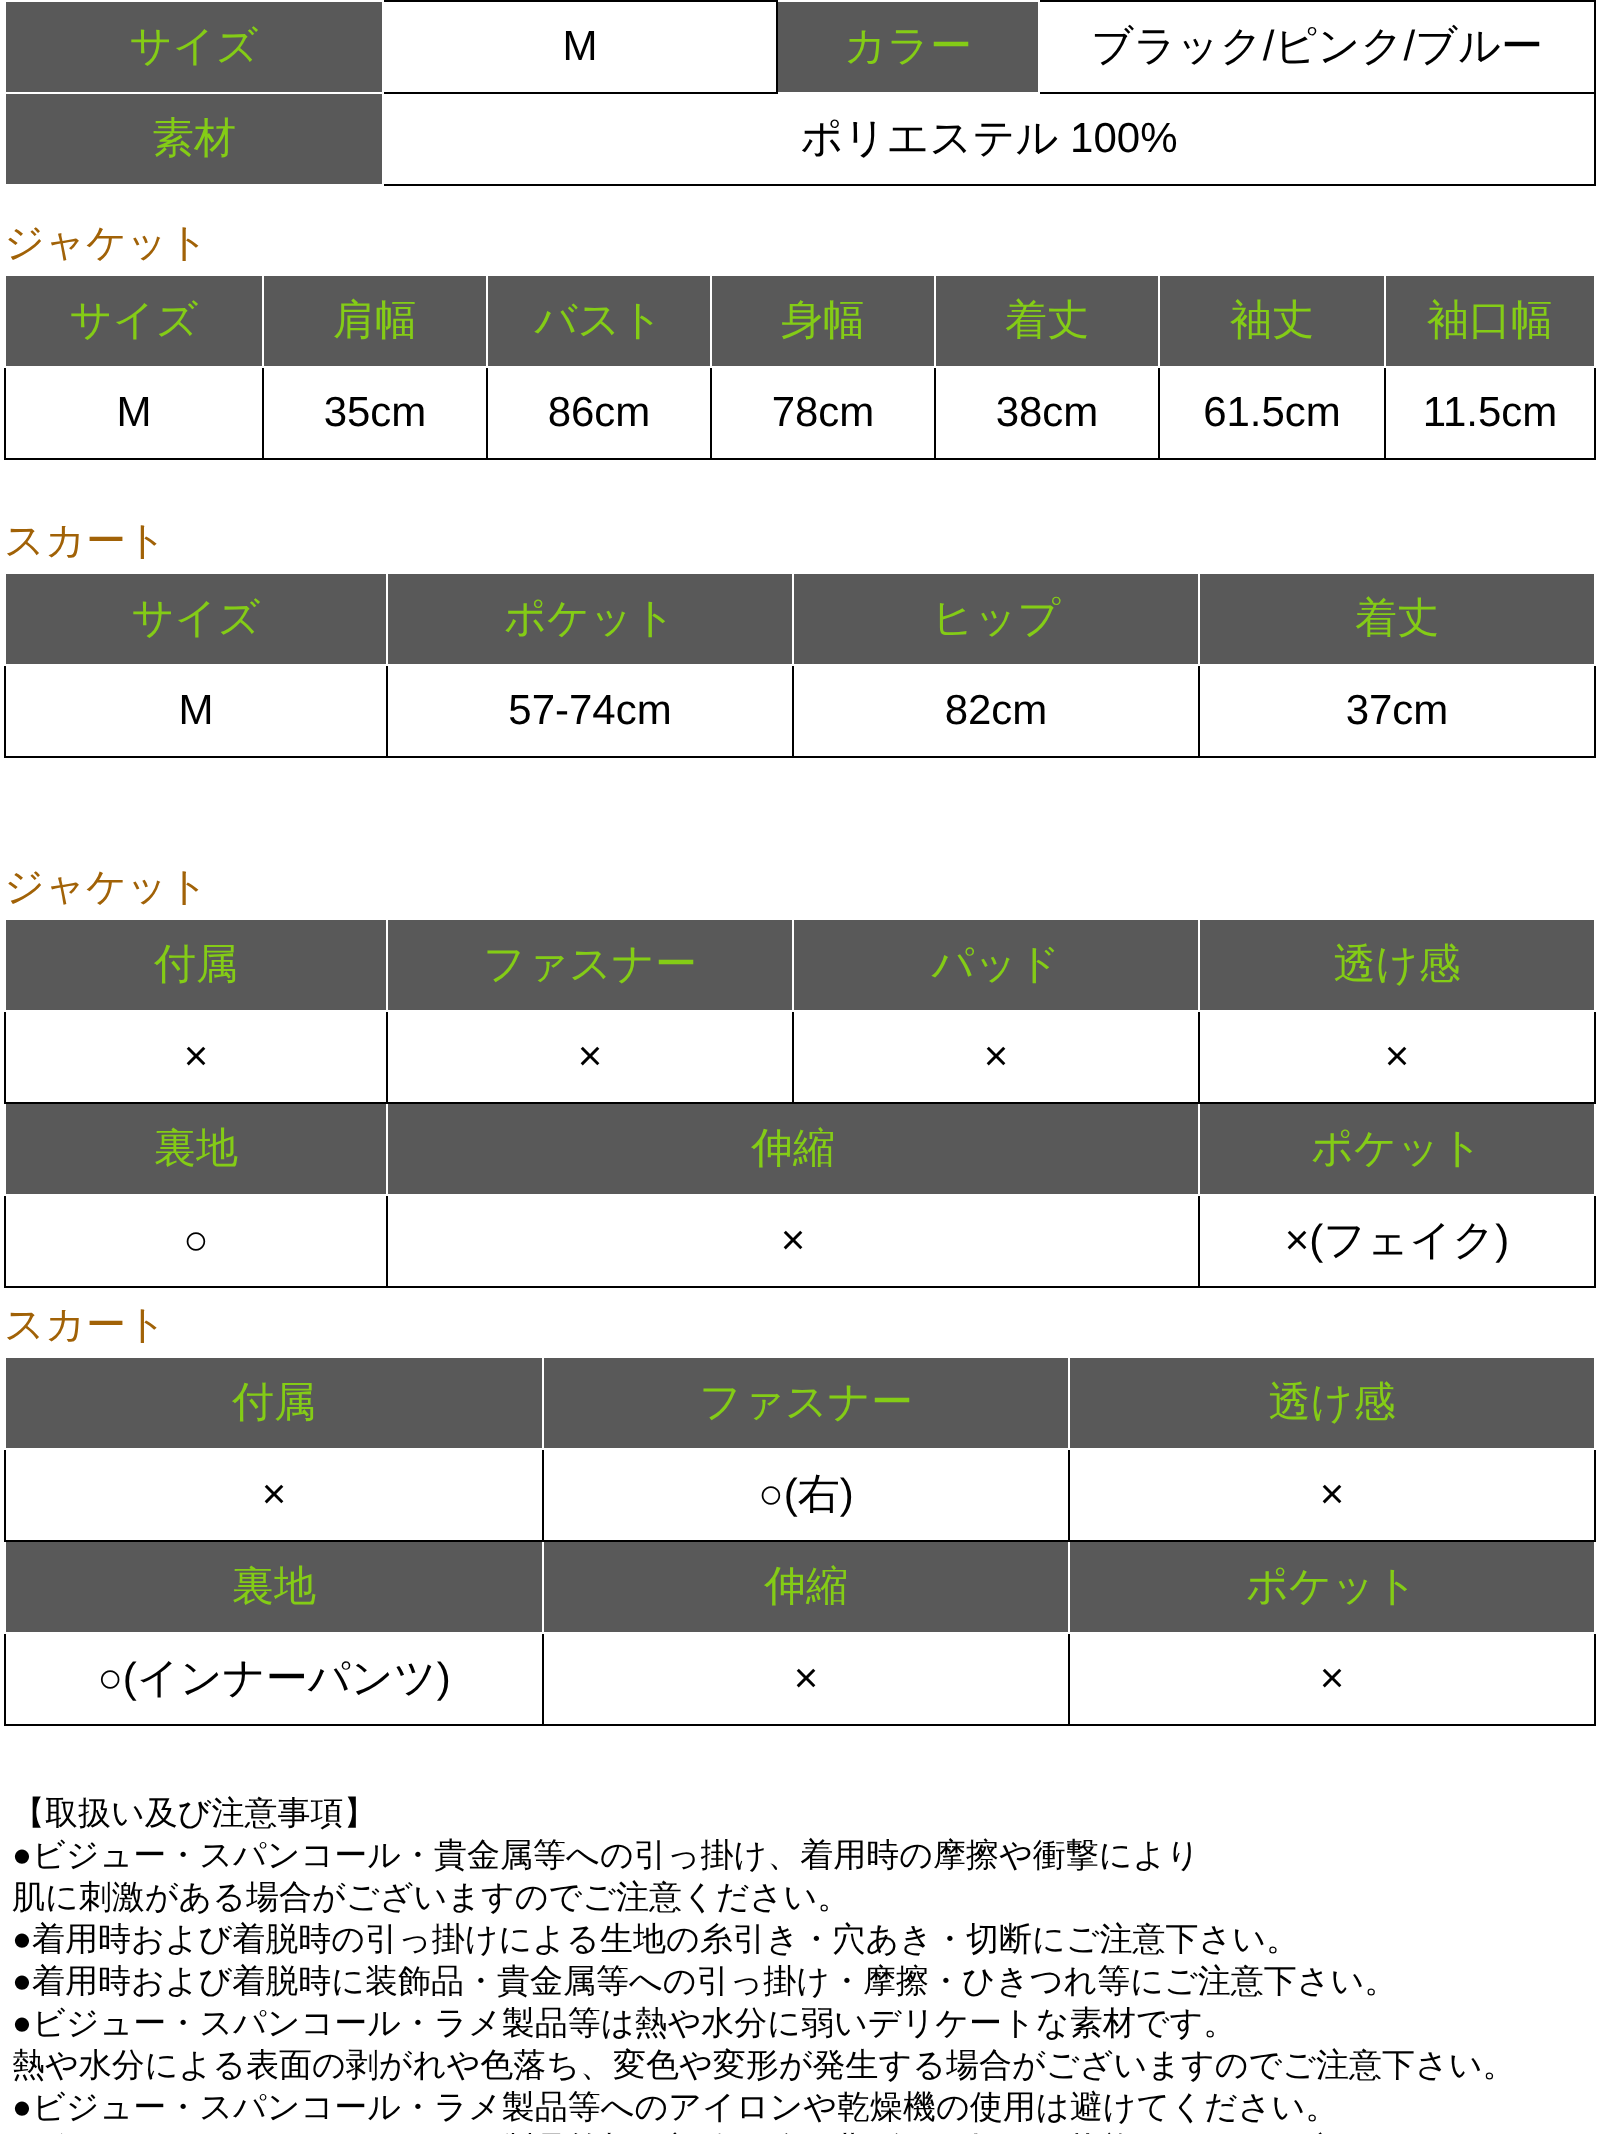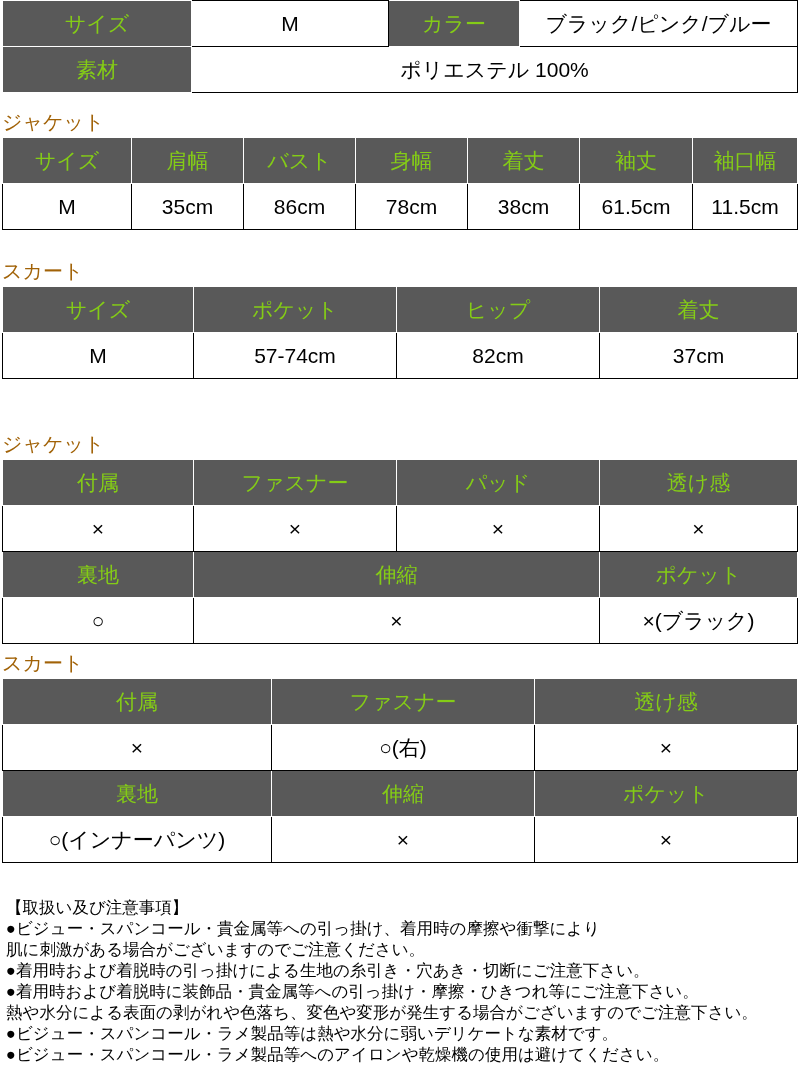--- a/index.html
+++ b/index.html
@@ -151,21 +151,21 @@
       <td class="val">×</td>
     </tr>
     <tr>
       <td class="hd" style="width:268px">裏地</td>
       <td class="hd" style="width:262px" colspan="2">伸縮</td>
       <td class="hd">ポケット</td>
     </tr>
     <tr>
       <td class="val">○</td>
       <td class="val" colspan="2">×</td>
-      <td class="val">×(ブラック)</td>
+      <td class="val">×(フェイク)</td>
     </tr>
   </tbody>
     </table>
 
   <div class="gap-sm"></div>
 
   <div class="sec-title">スカート</div>
   <table>
     <tbody>
         <tr>
@@ -192,20 +192,20 @@
     </table>
 
   <div style="height:34px"></div>
 
   <div class="notes">
     <div class="ttl">【取扱い及び注意事項】</div>
     <div>●ビジュー・スパンコール・貴金属等への引っ掛け、着用時の摩擦や衝撃により</div>
     <div>肌に刺激がある場合がございますのでご注意ください。</div>
     <div>●着用時および着脱時の引っ掛けによる生地の糸引き・穴あき・切断にご注意下さい。</div>
     <div>●着用時および着脱時に装飾品・貴金属等への引っ掛け・摩擦・ひきつれ等にご注意下さい。</div>
+    <div>●ビジュー・スパンコール・ラメ製品等は熱や水分に弱いデリケートな素材です。</div>
     <div>熱や水分による表面の剥がれや色落ち、変色や変形が発生する場合がございますのでご注意下さい。</div>
-    <div>●ビジュー・スパンコール・ラメ製品等は熱や水分に弱いデリケートな素材です。</div>
     <div>●ビジュー・スパンコール・ラメ製品等へのアイロンや乾燥機の使用は避けてください。</div>
     <div>●ビジュー・スパンコール・ラメ製品等加工部分を強く曲げると折れた状態になり元に戻りません。</div>
 
   </div>
 
 </div>
 
 </body></html>

